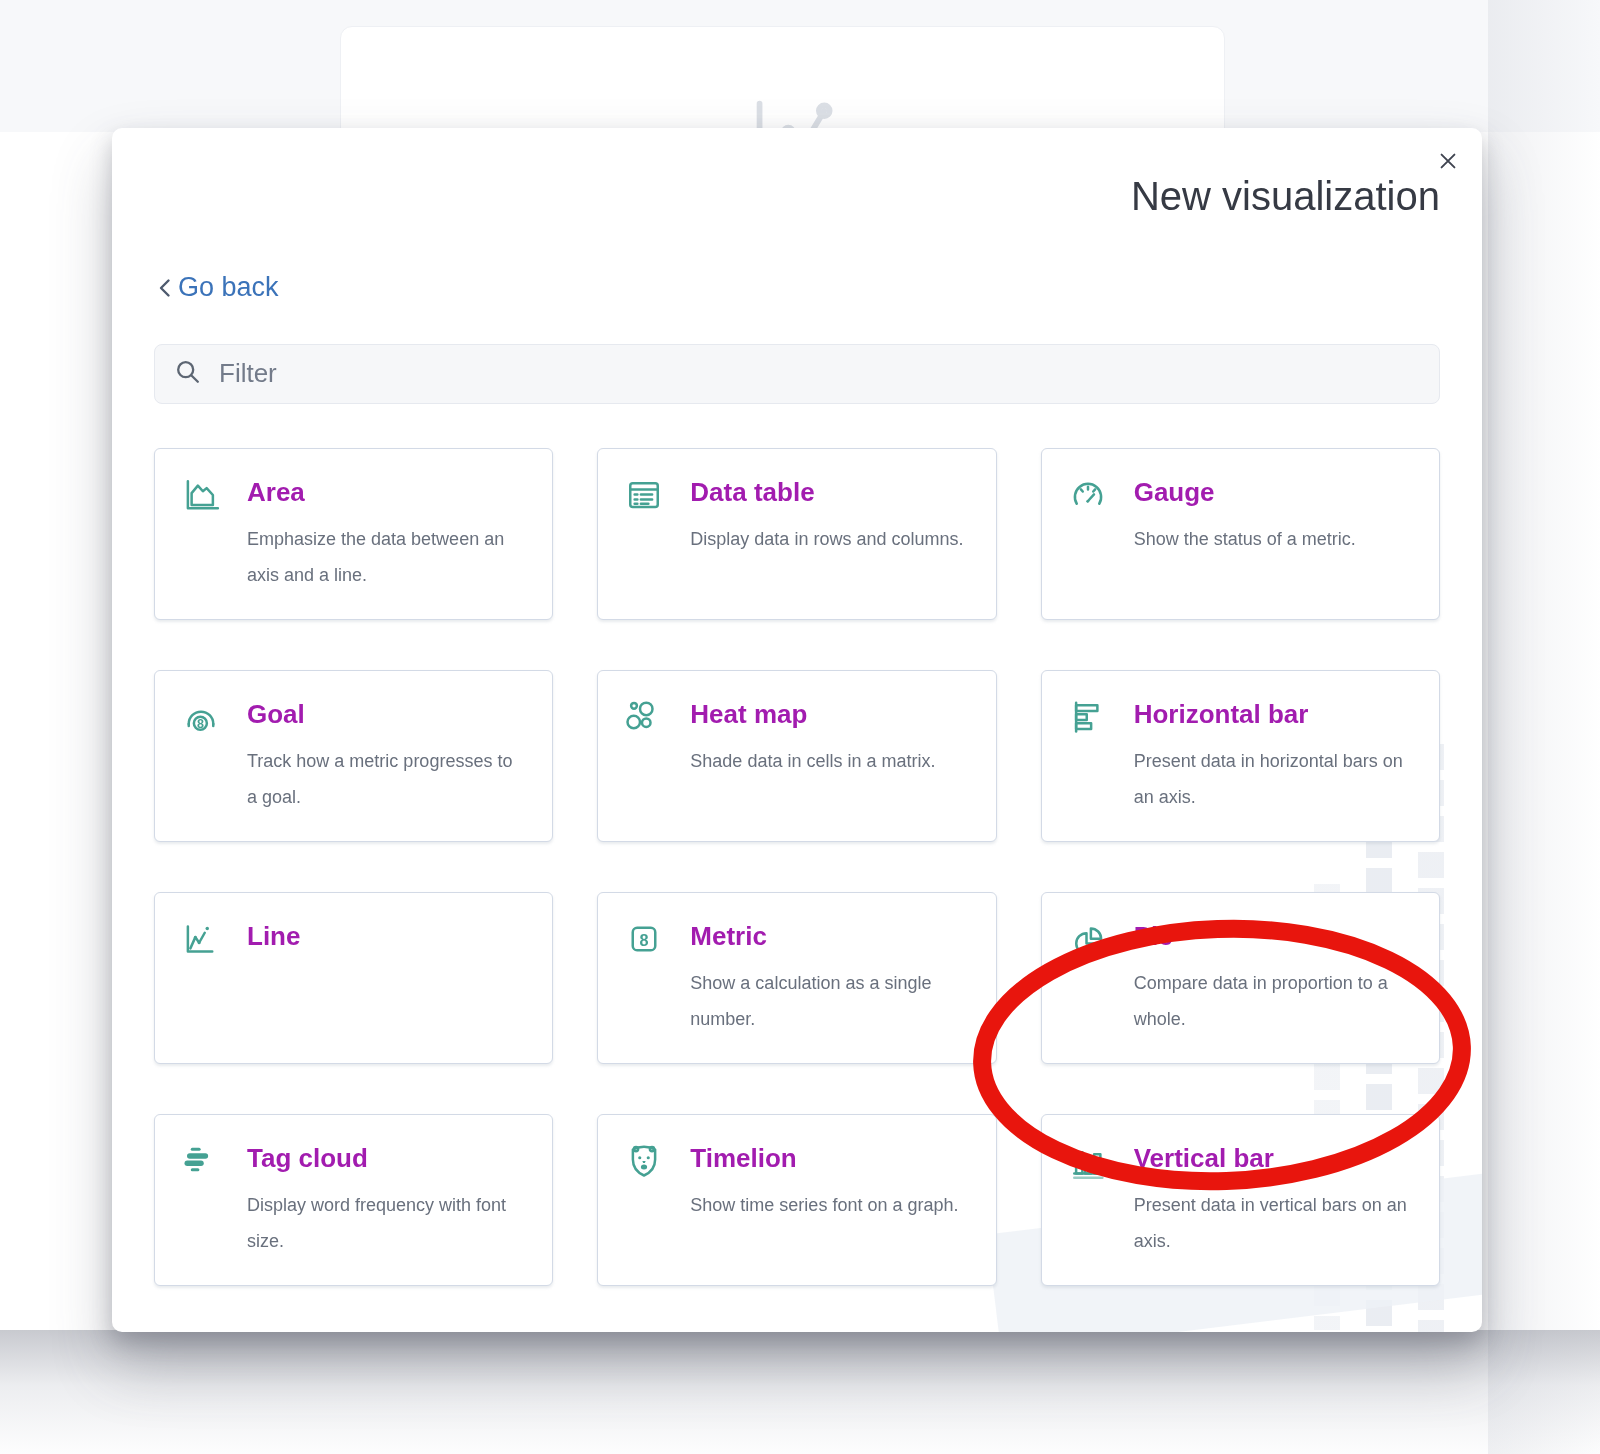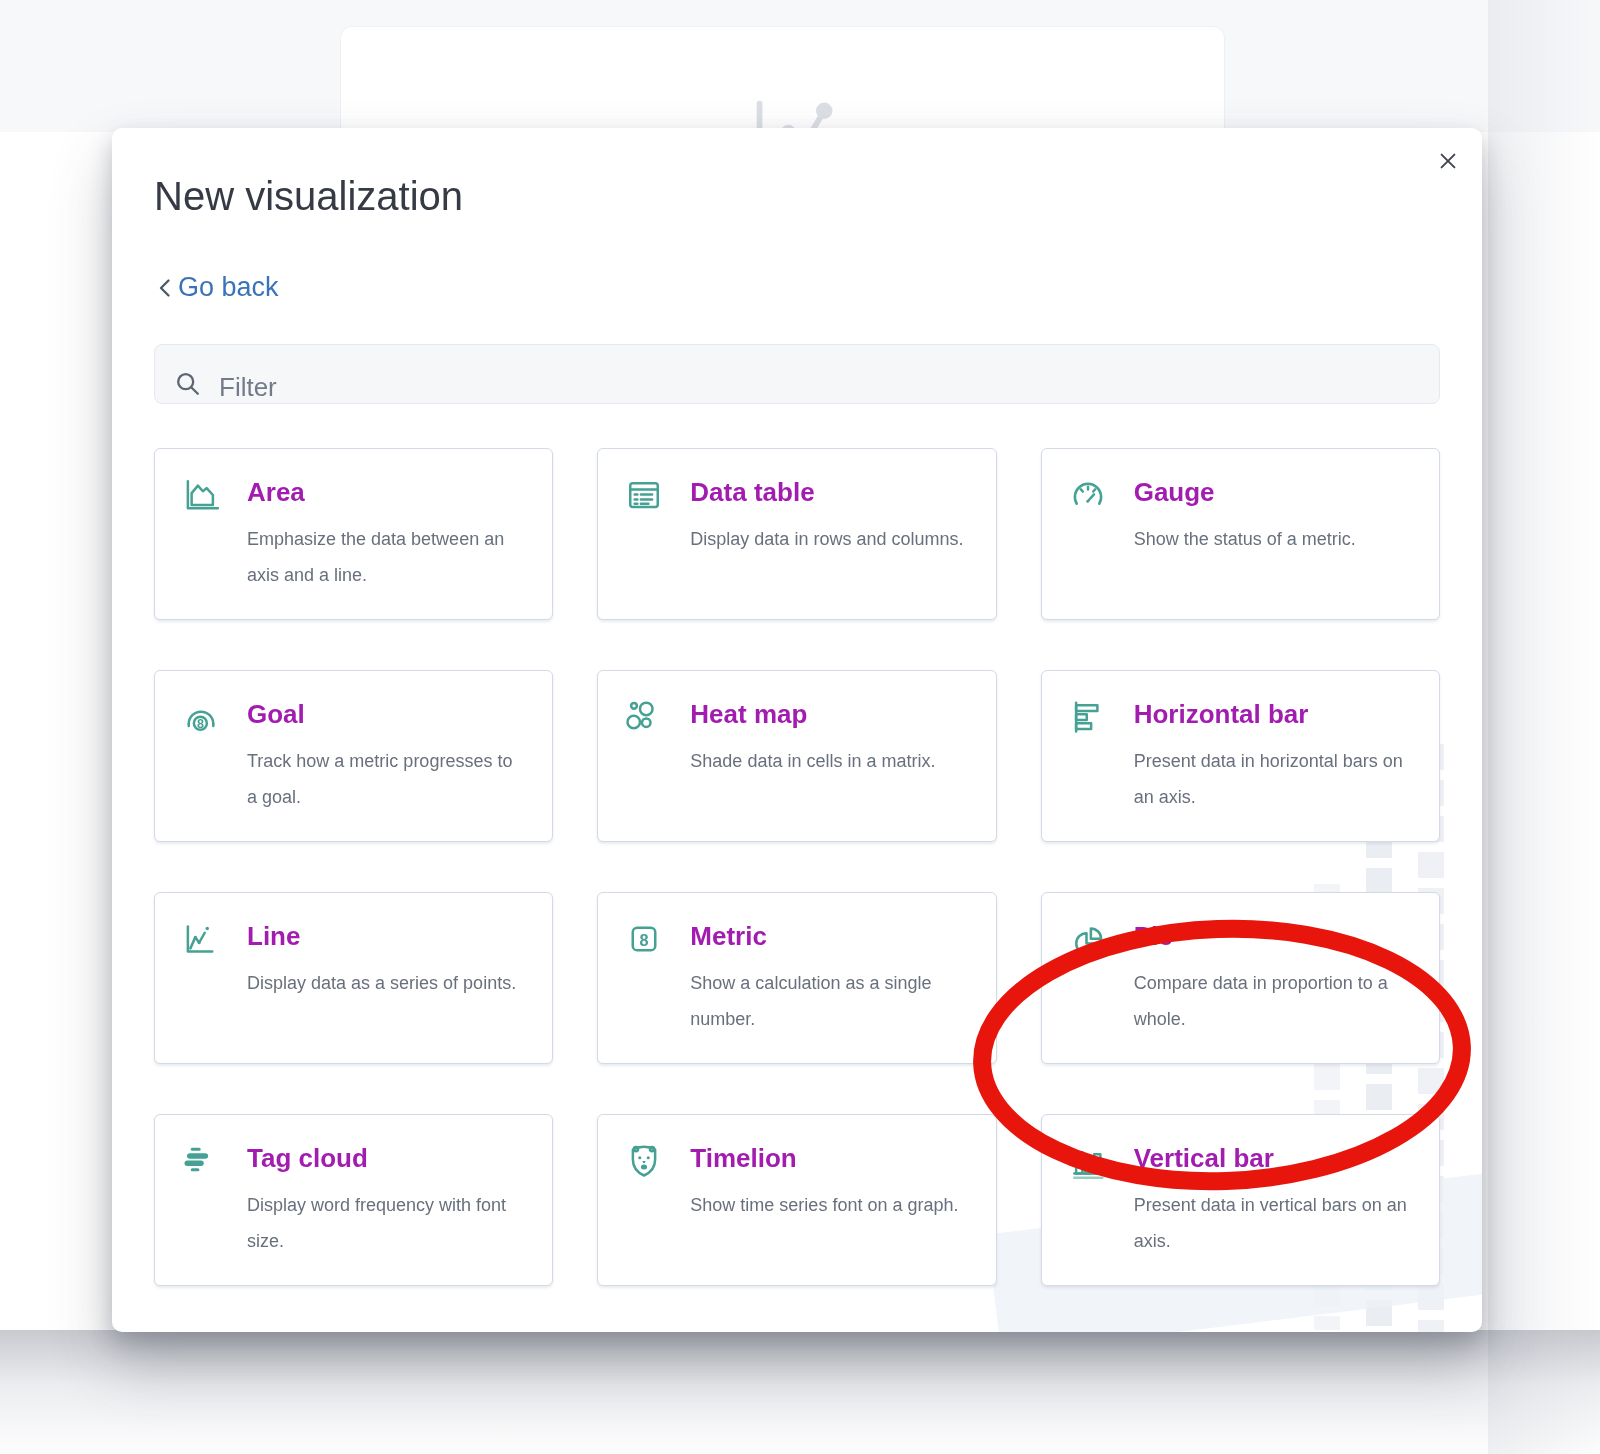--- a/index.html
+++ b/index.html
@@ -37,29 +37,29 @@
   .wm-col.c3 { left:1202px; top:756px; height:446px; opacity:.45; }
   .wm-wedge  { position:absolute; left:880px; top:1072px; width:560px; height:120px;
                background:#eef1f6; transform:rotate(-7deg); opacity:.8; }
 
   .modal-content { position:relative; z-index:1; padding:0 42px; }
 
   .close-btn { position:absolute; top:12px; right:12px; width:44px; height:44px;
                background:none; border:none; cursor:pointer; z-index:3;
                display:flex; align-items:center; justify-content:center; }
 
-  .modal-title { margin-top:44px; font-size:40px; line-height:48px; font-weight:400; color:#363a44; }
+  .modal-title { margin-top:44px; font-size:40px; line-height:48px; font-weight:400; color:#363a44;text-align:right; }
 
   .go-back { margin-top:52px; display:inline-flex; align-items:center; gap:0;
              font-size:27px; color:#3b73b9; text-decoration:none; cursor:pointer; }
   .go-back .chev { display:flex; }
 
   .filter-box { margin-top:40px; height:60px; background:#f6f7f9;
                 border:1px solid #e6e9ef; border-radius:8px;
-                display:flex; align-items:flex-end; gap:16px; padding:0 18px; }
+                display:flex; align-items:center; gap:16px; padding:0 18px; }
   .filter-box input { flex:1; border:none; outline:none; background:transparent;
                 font-size:26px; color:#343741; font-family:inherit; }
   .filter-box input::placeholder { color:#737b8a; }
 
   .card-grid { margin-top:44px; display:grid; grid-template-columns:repeat(3,1fr);
                column-gap:44px; row-gap:50px; }
   .card { background:#ffffff; border:1px solid #d3dae6; border-radius:6px;
           padding:26px; display:flex; gap:26px; cursor:pointer;
           box-shadow:0 2px 3px rgba(152,162,179,.22); }
   .card-icon { flex:0 0 40px; width:40px; height:40px; }
@@ -220,21 +220,20 @@
           <svg width="40" height="40" viewBox="0 0 32 32" fill="none" stroke="#45a193" stroke-width="2" stroke-linecap="round" stroke-linejoin="round">
             <path d="M5.5 6v20h19.5"></path>
             <path d="M7.5 23.5l4-9 3 4.5 4.5-8"></path>
             <circle cx="11.5" cy="14.5" r="1.2" fill="#45a193" stroke="none"></circle>
             <circle cx="14.5" cy="19" r="1.2" fill="#45a193" stroke="none"></circle>
             <circle cx="21" cy="7.5" r="1.4" fill="#45a193" stroke="none"></circle>
           </svg>
         </span>
         <div class="card-text">
           <div class="card-title">Line</div>
-          <div class="card-desc">Display data as a series of points.</div>
         </div>
       </div>
 
       <div class="card">
         <span class="card-icon">
           <svg width="40" height="40" viewBox="0 0 32 32" fill="none" stroke="#45a193" stroke-width="2" stroke-linejoin="round">
             <rect x="7" y="7" width="18" height="18" rx="3.5"></rect>
             <text x="16" y="21.5" font-size="13" font-weight="600" fill="#45a193" stroke="none" text-anchor="middle" font-family="Liberation Sans, sans-serif">8</text>
           </svg>
         </span>

